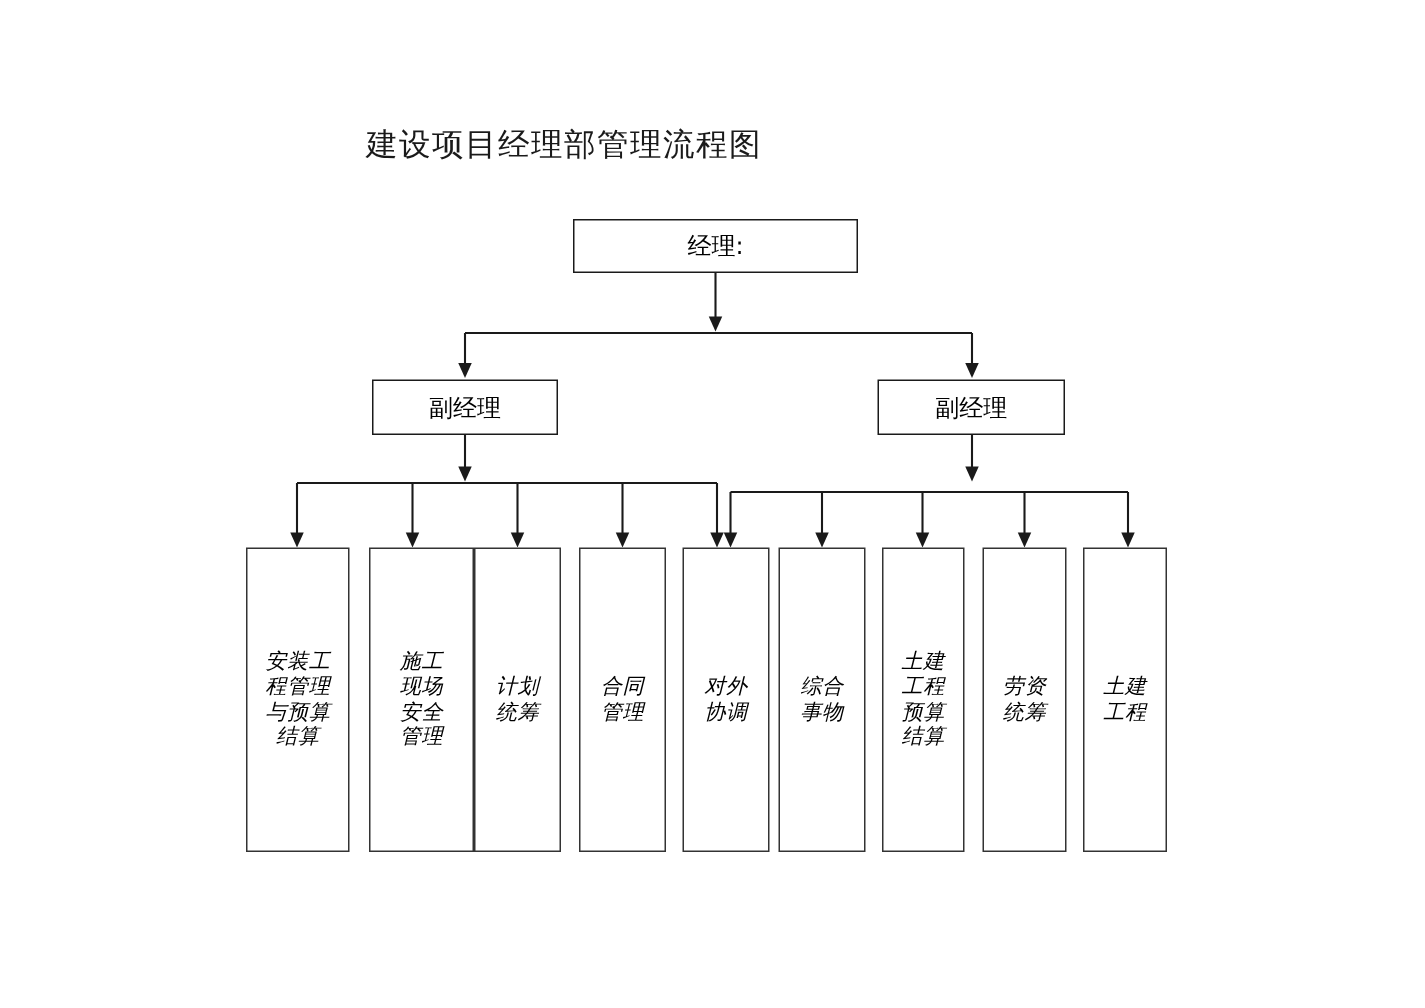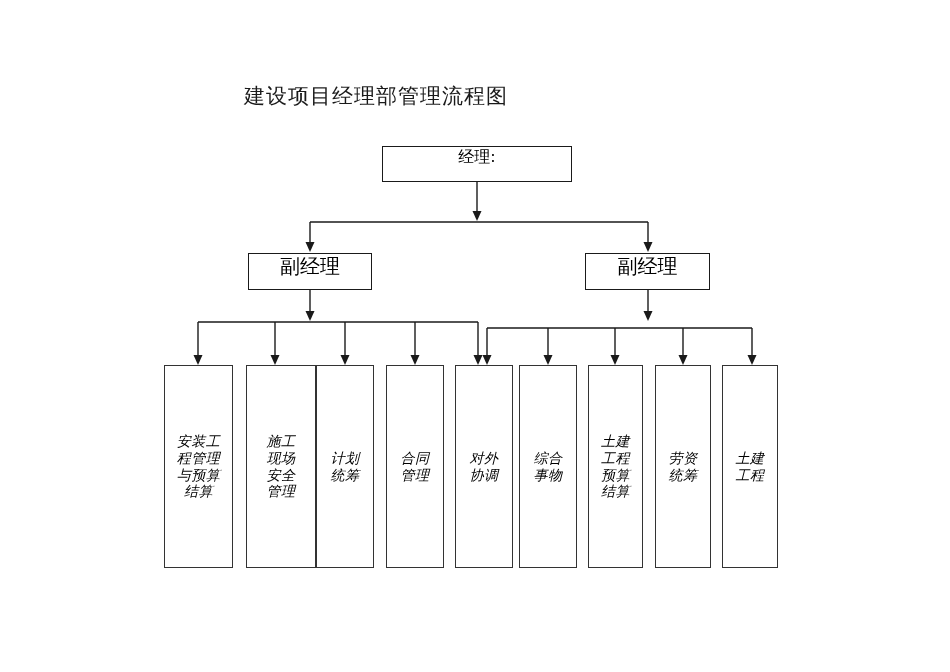--- a/index.html
+++ b/index.html
@@ -30,32 +30,33 @@
     letter-spacing: 1px;
     color: #1a1a1a;
     white-space: nowrap;
   }
   .node {
     position: absolute;
     box-sizing: border-box;
     border: 1.5px solid #1a1a1a;
     background: #ffffff;
     display: flex;
+    align-items: center;
     justify-content: center;
     z-index: 3;
   }
   .node-label {
     font-size: 15px;
     line-height: 1.25;
     text-align: center;
     white-space: pre-line;
     color: #000000;
   }
   .node.manager .node-label { font-size: 16px; }
-  .node.deputy .node-label { font-size: 20px; }
+  .node.deputy .node-label { font-size: 16px; }
   .node.leaf {
     border-width: 1.2px;
     border-color: #333333;
     align-items: center;
   }
   .node.leaf .node-label {
     font-size: 14px;
     line-height: 1.18;
     letter-spacing: 0.5px;
     font-style: italic;

